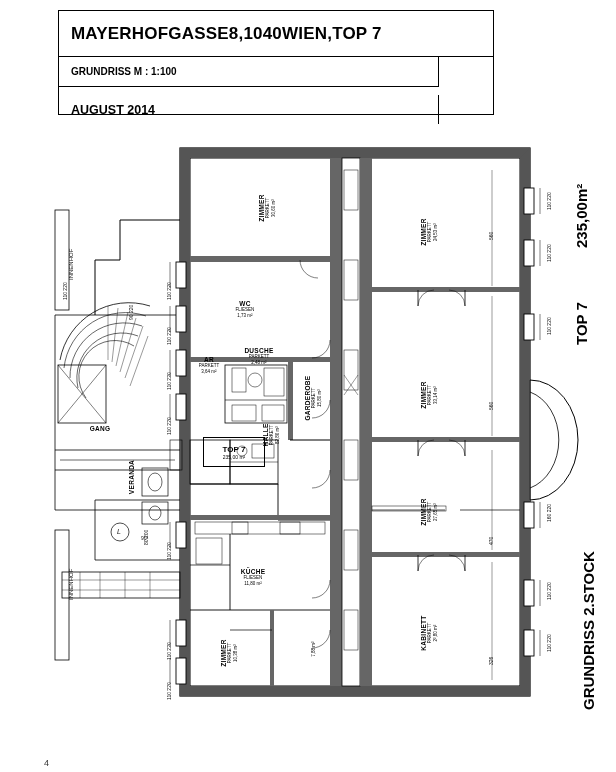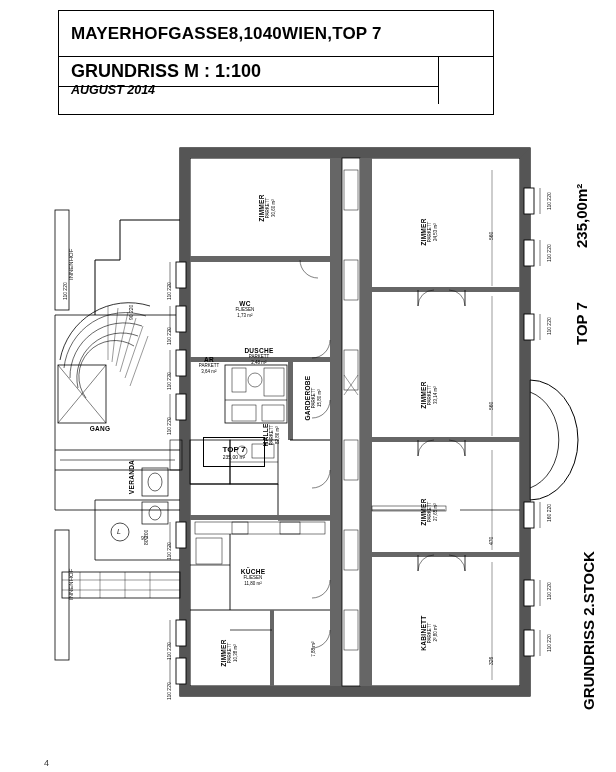--- a/index.html
+++ b/index.html
@@ -47,36 +47,35 @@
     position: absolute;
     left: 0; top: 46px;
     width: 380px;
     height: 30px;
     border-bottom: 1.5px solid #000;
     border-right: 1.5px solid #000;
     box-sizing: border-box;
     display: flex;
     align-items: center;
     padding-left: 12px;
-    font-size: 18px;
+    font-size: 10px;
     font-weight: bold;
   }
   .title-row3 {
     position: absolute;
-    left: 0; top: 64px;
+    left: 0; top: 84px;
     width: 380px;
     height: 29px;
     border-right: 1.5px solid #000;
     box-sizing: border-box;
     display: flex;
     align-items: center;
     padding-left: 12px;
     font-size: 12.5px;
     font-weight: bold;
-    font-style: italic;
   }
 
   
   .vlabel {
     position: absolute;
     transform-origin: 0 0;
     white-space: nowrap;
     font-weight: bold;
   }
   #area-label {

